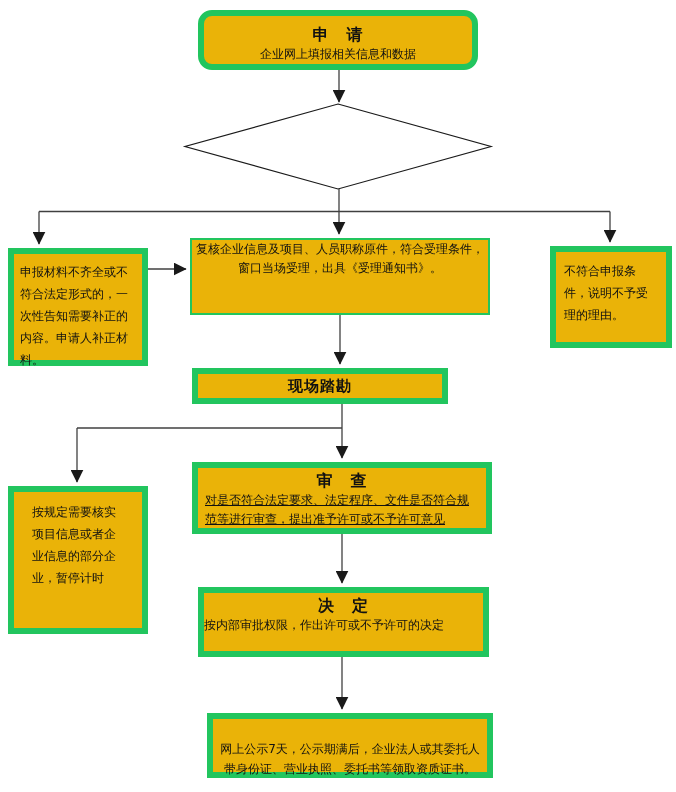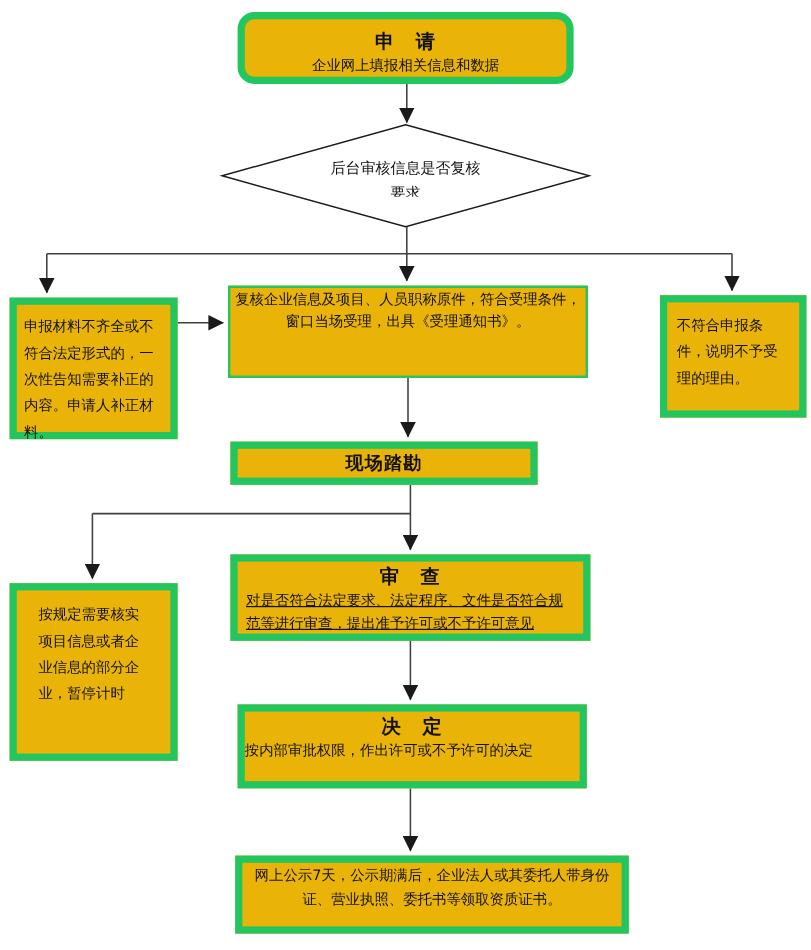--- a/index.html
+++ b/index.html
@@ -22,21 +22,21 @@
   .n-reject{left:550px;top:246px;width:122px;height:102px;padding:8px 8px;}
   .n-reject .body{line-height:22px;}
   .n-survey{left:192px;top:368px;width:256px;height:36px;display:flex;align-items:center;justify-content:center;}
   .n-survey .title{font-size:15px;padding:0;}
   .n-pause{left:8px;top:486px;width:140px;height:148px;padding:9px 18px;}
   .n-pause .body{line-height:22px;}
   .n-review{left:192px;top:462px;width:300px;height:72px;}
   .n-review .body{padding:0 7px;text-align:left;text-decoration:underline;}
   .n-decide{left:198px;top:587px;width:291px;height:70px;}
   .n-decide .body{text-align:left;}
-  .n-publish{left:196px;top:713px;width:328px;height:65px;padding:0 5px;}
+  .n-publish{left:207px;top:713px;width:286px;height:65px;padding:20px 5px;}
   .n-publish .body{text-align:center;line-height:20px;}
   
   .diamond-label{position:absolute;z-index:1;left:238px;top:129px;width:200px;height:35px;
      overflow:hidden;text-align:center;font-size:12.5px;line-height:21px;background:transparent;}
 </style>
 </head>
 <body>
 
 <div class="canvas">
 
@@ -68,24 +68,20 @@
     <line x1="342" y1="534" x2="342" y2="583" stroke="#404040" stroke-width="1.3" marker-end="url(#ah)"></line>
 
     <line x1="342" y1="657" x2="342" y2="709" stroke="#404040" stroke-width="1.3" marker-end="url(#ah)"></line>
   </svg>
 
   <div class="node rounded n-apply">
     <div class="title">申　请</div>
     <div class="body">企业网上填报相关信息和数据</div>
   </div>
 
-  <div class="diamond-label">
-    <div>后台审核信息是否复核</div>
-    <div>要求</div>
-  </div>
 
   <div class="node n-supplement">
     <div class="body left">申报材料不齐全或不符合法定形式的，一次性告知需要补正的内容。申请人补正材料。</div>
   </div>
 
   <div class="node thick n-accept">
     <div class="body">复核企业信息及项目、人员职称原件，符合受理条件，窗口当场受理，出具《受理通知书》。</div>
   </div>
 
   <div class="node n-reject">

